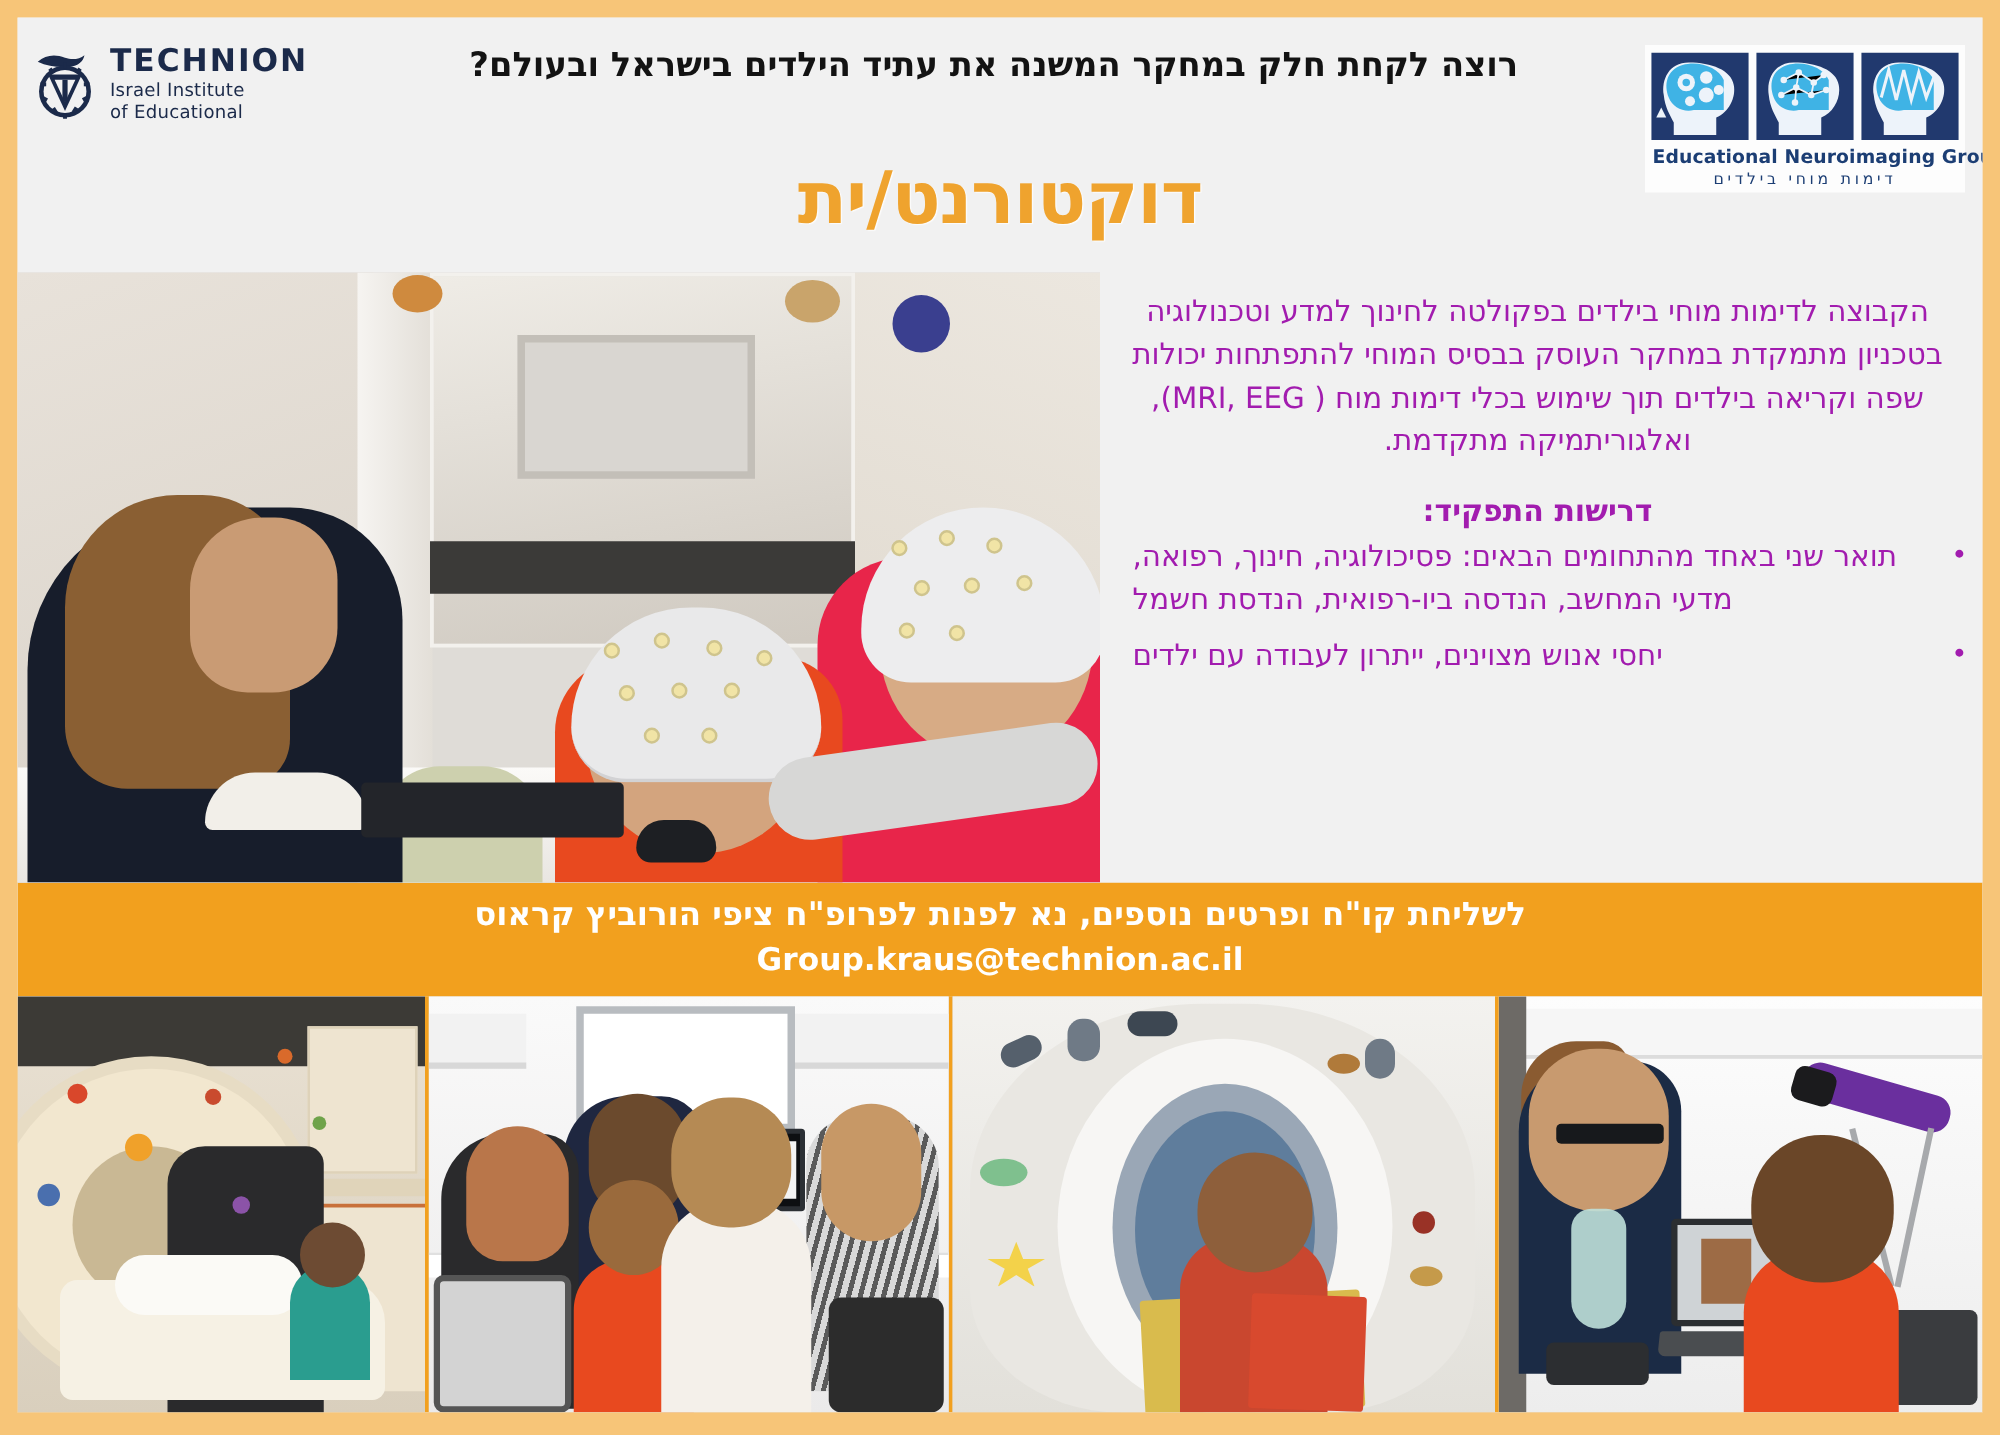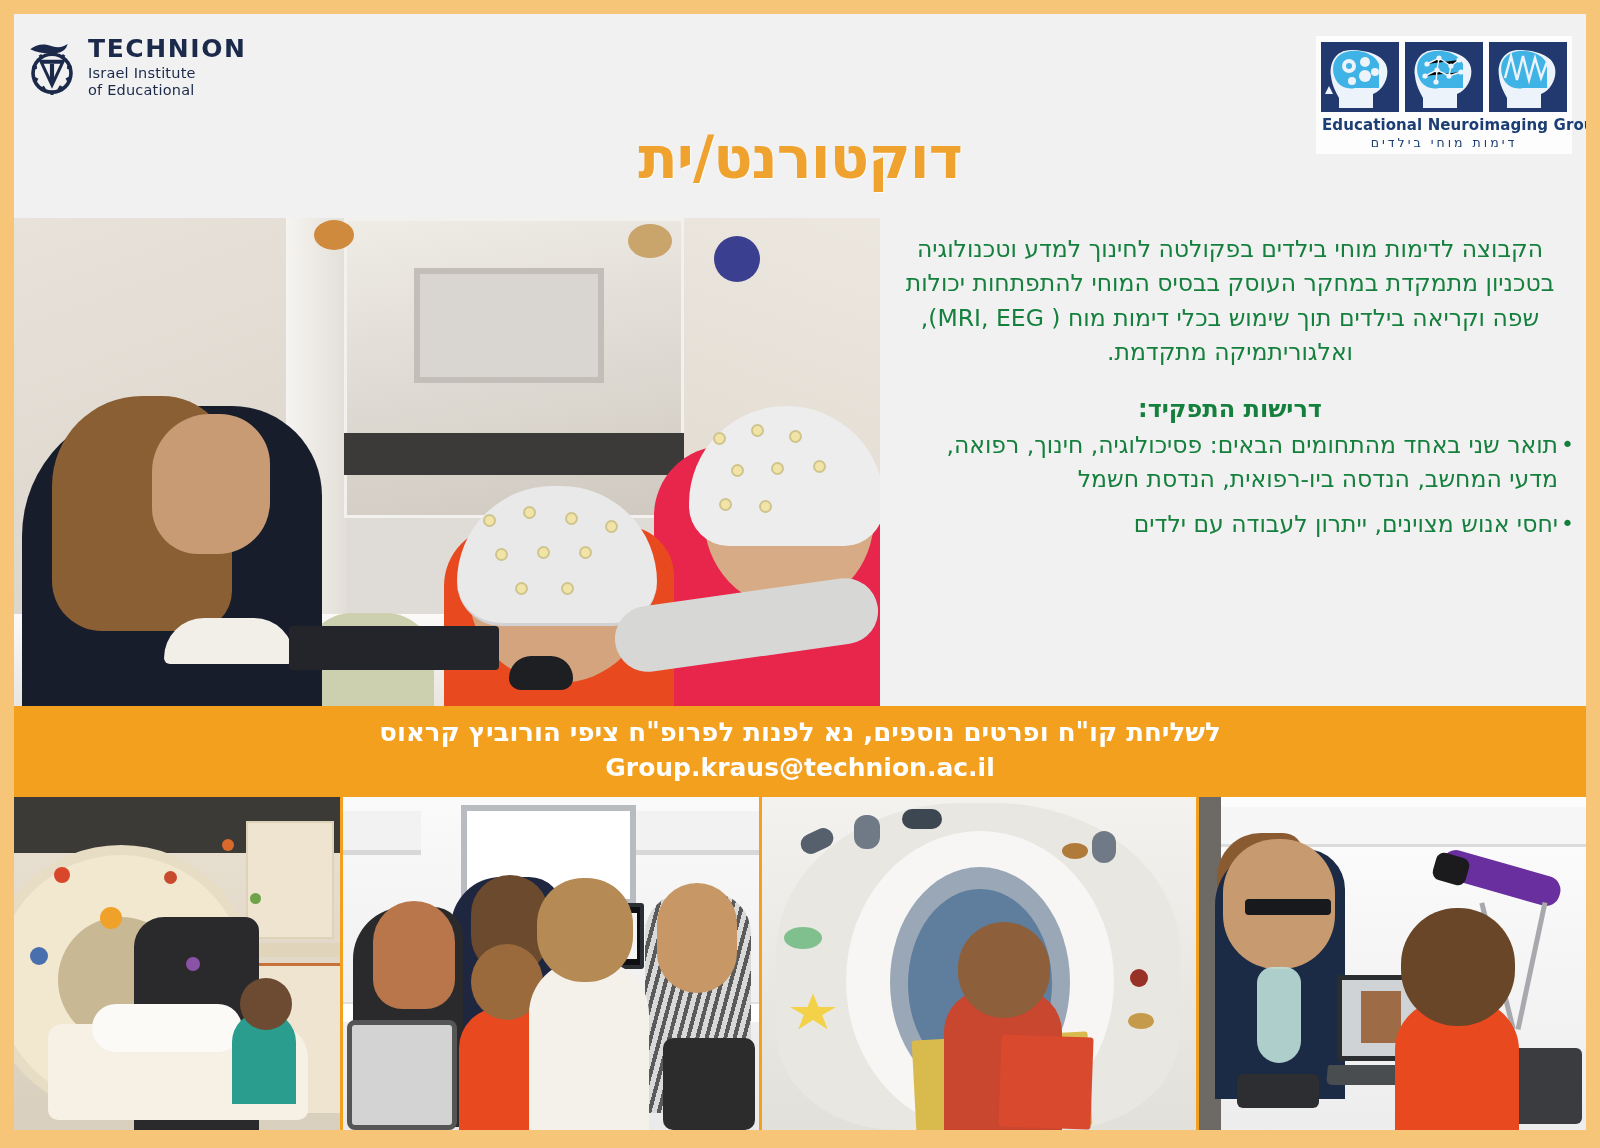--- a/index.html
+++ b/index.html
@@ -108,33 +108,33 @@
     width:866px; height:100%;
     position:relative; overflow:hidden;
     background:#dfdcd7;
     flex:0 0 auto;
   }
 
   .body-col {
     flex:1 1 auto;
     direction:rtl;
     padding:14px 28px 0 22px;
-    color:#15803d;
+    color:#a21caf;
   }
   .body-para {
     font-size:23.5px; line-height:1.46; text-align:center;
   }
   .req-heading {
     font-size:24px; font-weight:bold; margin-top:26px;
     text-align:center;
   }
   .req-list { list-style:none; margin-top:6px; }
   .req-list li {
     font-size:23.5px; line-height:1.42;
-    text-align:right;
+    text-align:left;
     position:relative;
     margin-bottom:12px;
     padding:0 0 0 4px;
   }
   .req-list li::after {
     content:"•";
     position:absolute; right:-16px; top:0;
     font-size:22px;
   }
 
@@ -304,20 +304,21 @@
         <div class="technion-words">
           <div class="technion-name">TECHNION</div>
           <div class="technion-sub">
             <div>Israel Institute</div>
             <div>of Educational</div>
           </div>
         </div>
       </div>
 
       <div class="header-text">
+        <div class="head-line1">רוצה לקחת חלק במחקר המשנה את עתיד הילדים בישראל ובעולם?</div>
       </div>
 
       <div class="job-title">דוקטורנט/ית</div>
 
       <div class="eng-logo">
         <div class="eng-heads">
           <svg class="eng-head" viewBox="0 0 78 70">
             <rect width="78" height="70" fill="#21396E"></rect>
             <path d="M30 8 C14 8 8 22 10 34 C11 44 15 50 18 56 L18 66 L52 66 L52 52 C62 48 68 36 66 26 C64 14 48 8 30 8 Z" fill="#EDF3FA"></path>
             <path d="M25 10 C12 14 10 26 14 36 C17 44 26 48 34 46 L58 46 L58 22 C54 12 38 6 25 10 Z" fill="#3FB3E5"></path>

